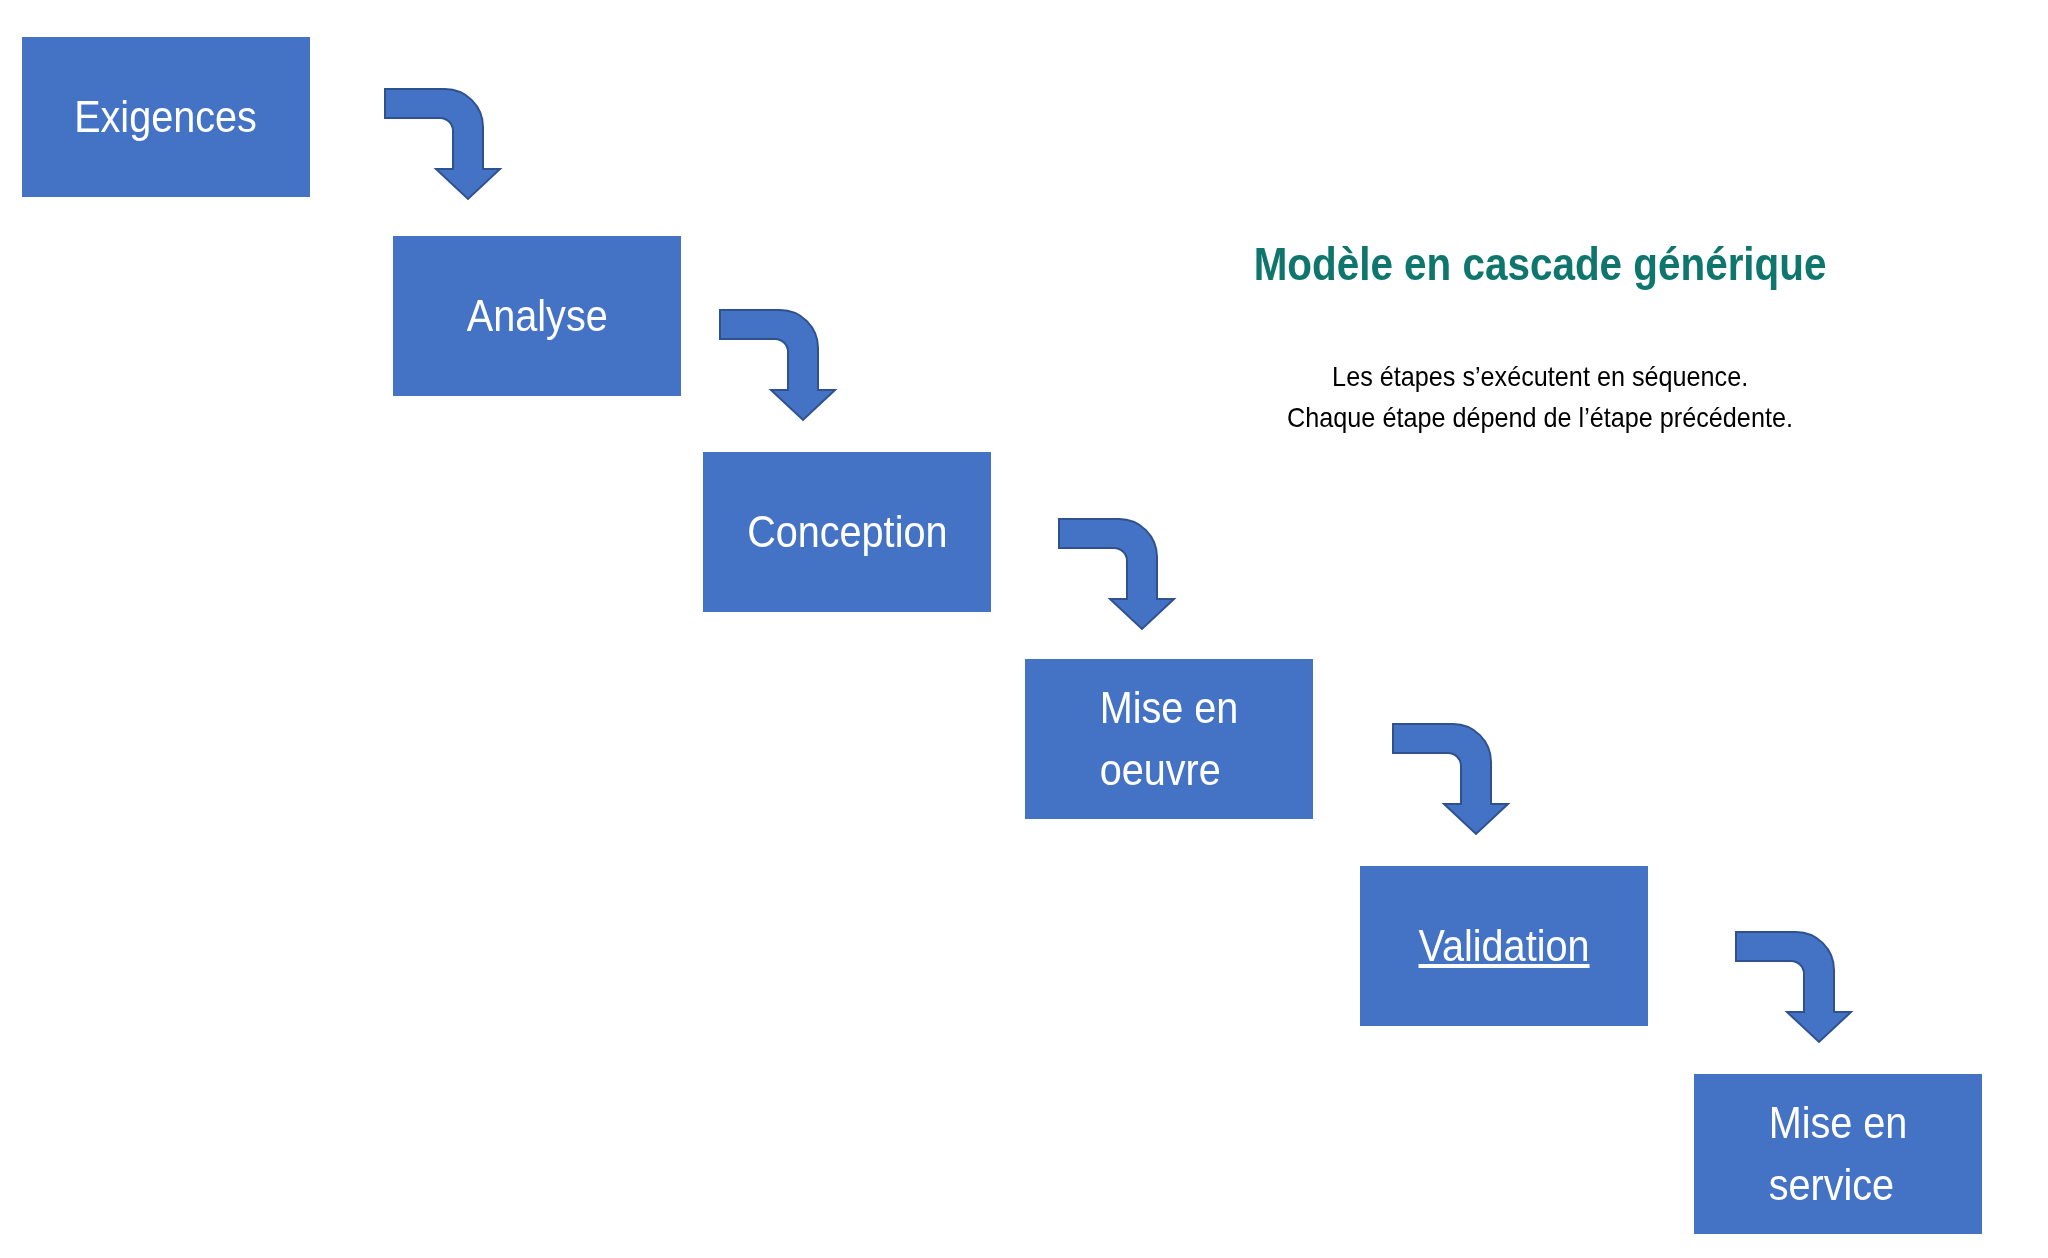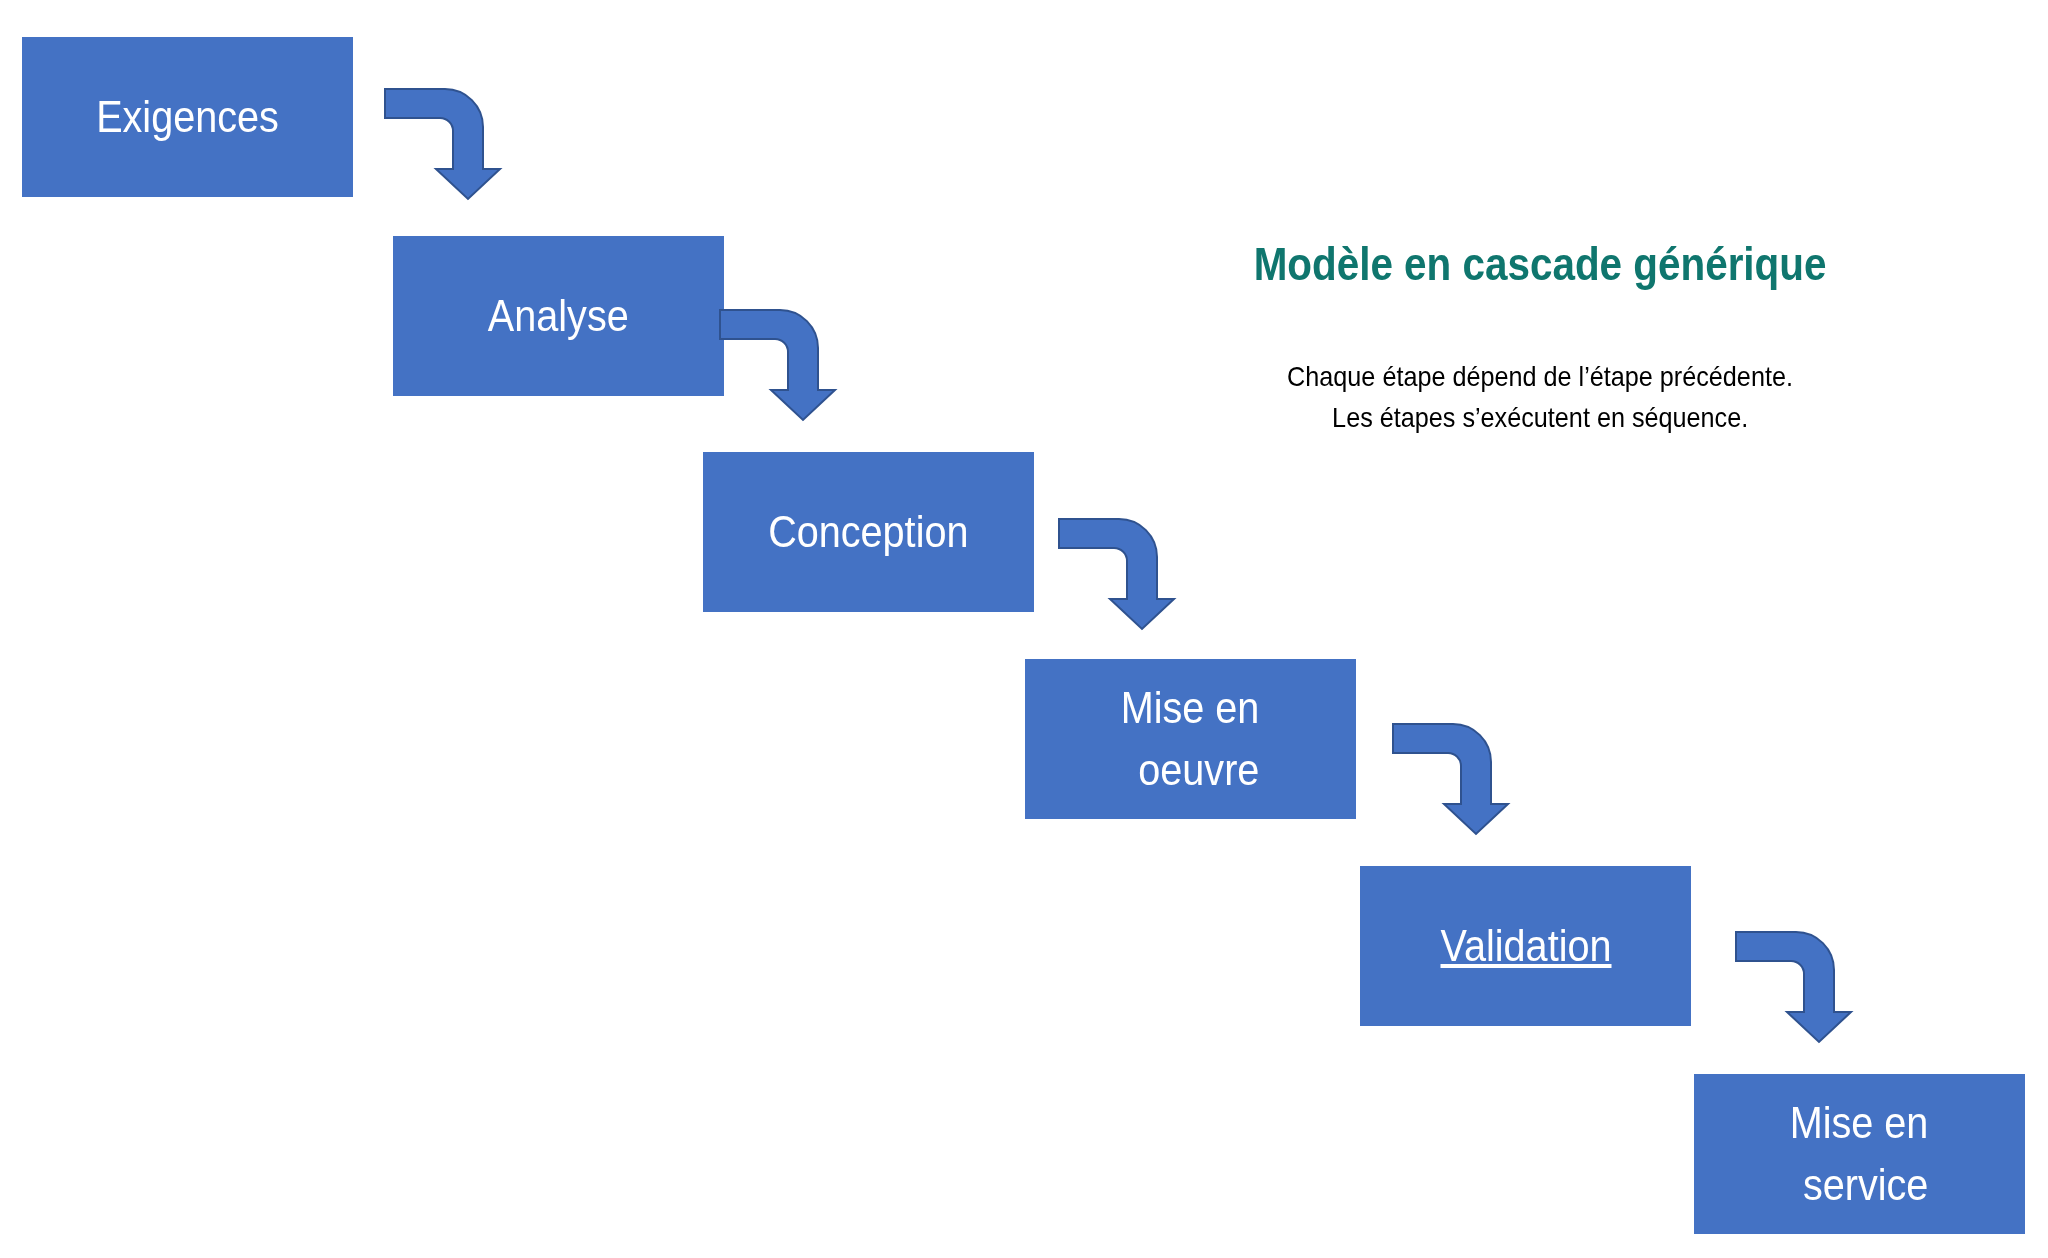--- a/index.html
+++ b/index.html
@@ -1,18 +1,18 @@
 <!DOCTYPE html>
 <html><head>
 <meta charset="utf-8">
 <style>
   html, body { margin:0; padding:0; background:#ffffff; }
   body { width:2048px; height:1258px; position:relative; overflow:hidden; font-family:"Liberation Sans", sans-serif; }
-  .stage { position:absolute; left:22px; top:37px; width:331px; height:160px; background:#4472C4; color:#ffffff;
-           display:flex; align-items:center; justify-content:center; text-align:right; }
+  .stage { position:absolute; left:22px; top:37px; width:288px; height:160px; background:#4472C4; color:#ffffff;
+           display:flex; align-items:center; justify-content:center; text-align:left; }
   .stage-label { font-family:"Liberation Sans", sans-serif; font-size:44px; line-height:62px; display:inline-block;
                  transform:scaleX(0.9); white-space:pre-line; }
   #arrows { position:absolute; left:0; top:0; width:2048px; height:1258px; pointer-events:none; }
   .arrow { fill:#4472C4; stroke:#2F528F; stroke-width:2; }
   .title { position:absolute; left:1180px; top:232px; width:720px; text-align:center; color:#0f766e;
            font-family:"Liberation Sans", sans-serif; font-weight:bold; font-size:47px; line-height:64px; white-space:nowrap; }
   .title span { display:inline-block; transform:scaleX(0.86); }
   .subtitle { position:absolute; left:1180px; top:356px; width:720px; text-align:center; color:#000;
               font-family:"Liberation Sans", sans-serif; font-size:28px; line-height:41px; }
   .subtitle div span { display:inline-block; transform:scaleX(0.9); white-space:nowrap; }
@@ -60,16 +60,16 @@
       </g>
     <g transform="translate(1736,932)">
         <use href="#bent-arrow" class="arrow"></use>
       </g>
   </svg>
 
   <div class="title">
     <span>Modèle en cascade générique</span>
   </div>
   <div class="subtitle">
+    <div><span>Les étapes s’exécutent en séquence.</span></div>
     <div><span>Chaque étape dépend de l’étape précédente.</span></div>
-    <div><span>Les étapes s’exécutent en séquence.</span></div>
   </div>
 </div>
 
 </body></html>

